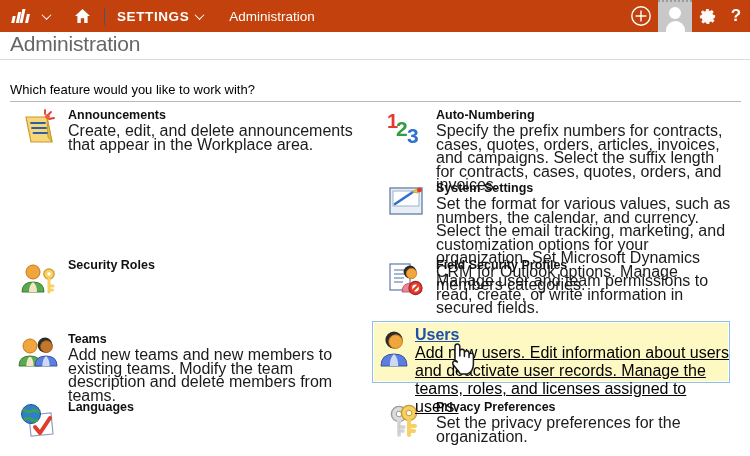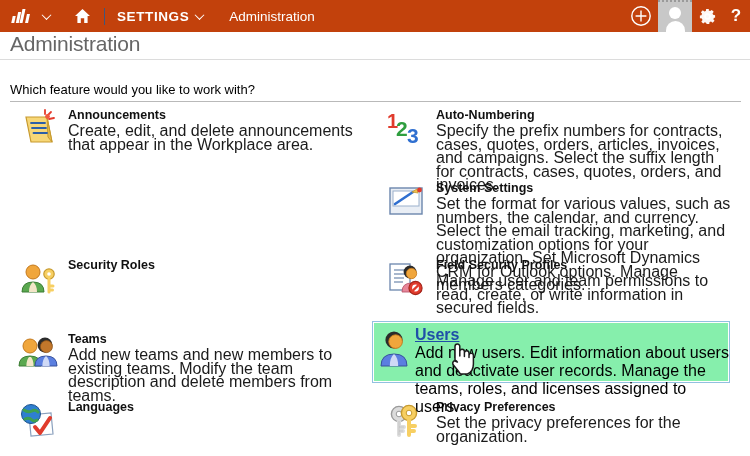--- a/index.html
+++ b/index.html
@@ -128,22 +128,23 @@
     font-size: 16px; color: #1b1b1b; line-height: 13.5px;
     max-width: 290px;
   }
   .feature.col1 .fdesc { max-width: 300px; }
 
   
   #users-card {
     position: absolute; left: 372px; top: 321px;
     width: 358px; height: 62px;
     border: 1px solid #92c0e0;
-    background: #86efac;
+    background: #fef9c3;
     box-shadow: 0 0 0 1px #ffffff inset;
+    text-decoration: underline;
   }
   #users-card .inner { display: flex; padding: 4px 0 0 2px; }
   #users-card .ftitle a {
     color: #1f4fa8; text-decoration: underline; font-weight: bold;
   }
 
   
   #cursor {
     position: absolute; left: 447px; top: 340px;
     width: 30px; height: 36px; pointer-events: none;

